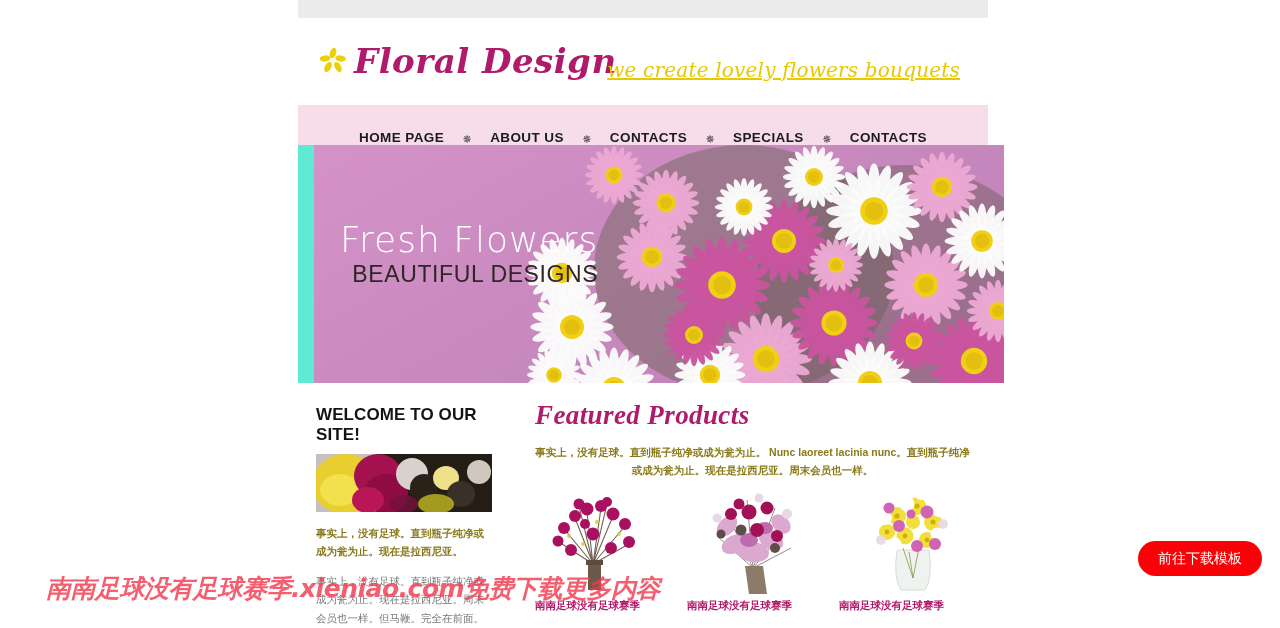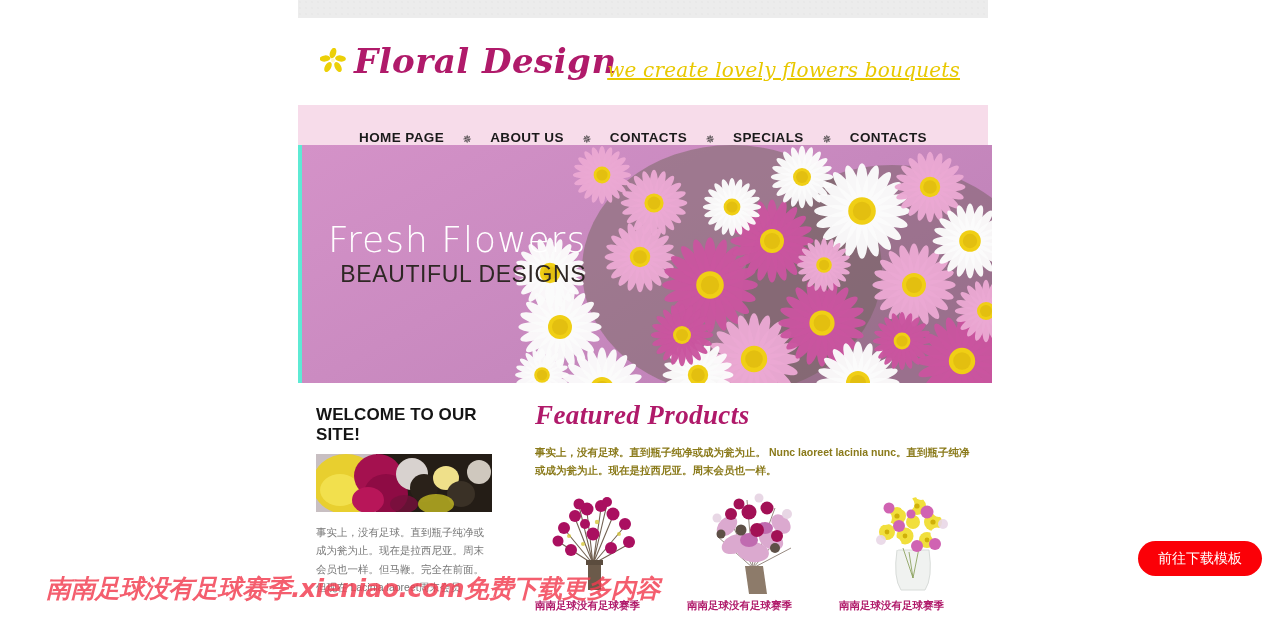--- a/index.html
+++ b/index.html
@@ -62,21 +62,21 @@
     white-space:nowrap;
     cursor:pointer;
   }
   .nav-sep {
     width:46px; text-align:center; color:#2a2a2a; font-size:11px;
     line-height:1; user-select:none;
   }
 
   
   .hero {
-    position:absolute; left:4px; top:145px; width:690px; height:238px;
+    position:absolute; left:16px; top:145px; width:690px; height:238px;
     overflow:hidden;
     background:linear-gradient(120deg,#d28ec4 0%, #cf8cc3 30%, #c98bc0 55%, #c186bb 100%);
   }
   .hero-img { position:absolute; inset:0; }
   .hero-text { position:absolute; left:26px; top:76px; }
   .hero-t1 {
     font-size:36px; color:#ffffff; font-weight:300;
     font-family:"DejaVu Sans", sans-serif;
     letter-spacing:1px; line-height:1.05;
   }
@@ -110,20 +110,21 @@
   }
 
   .main { position:absolute; left:237px; top:18px; width:435px; }
   .main-title {
     font-family:Liberation Serif, serif; font-style:italic; font-weight:bold;
     font-size:27px; color:#b01a6a; line-height:1.1; letter-spacing:0.4px;
   }
   .main-intro {
     margin-top:12px; font-size:10.5px; font-weight:bold; color:#8a7a1a;
     line-height:1.75;
+    text-align:center;
   }
   .products {
     position:absolute; left:237px; top:95px; width:452px;
     display:flex; gap:0;
   }
   .product { width:158px; }
   .product-img {
     width:152px; height:118px; position:relative; overflow:hidden; background:#fff;
   }
   .product-link {
@@ -825,20 +826,21 @@
             <ellipse cx="52" cy="46" rx="16" ry="13" fill="#b81659"></ellipse>
             <ellipse cx="96" cy="20" rx="16" ry="16" fill="#d8d2cf"></ellipse>
             <ellipse cx="108" cy="34" rx="14" ry="14" fill="#2a2119"></ellipse>
             <ellipse cx="130" cy="24" rx="13" ry="12" fill="#efe08a"></ellipse>
             <ellipse cx="145" cy="40" rx="14" ry="13" fill="#3a3126"></ellipse>
             <ellipse cx="163" cy="18" rx="12" ry="12" fill="#cfc8be"></ellipse>
             <ellipse cx="120" cy="50" rx="18" ry="10" fill="#d9cf23" opacity="0.7"></ellipse>
             <ellipse cx="88" cy="50" rx="14" ry="9" fill="#76103c" opacity="0.8"></ellipse>
           </svg>
         </div>
+        <div class="side-p1">事实上，没有足球。直到瓶子纯净或成为瓮为止。现在是拉西尼亚。</div>
         <div class="side-p2">事实上，没有足球。直到瓶子纯净或成为瓮为止。现在是拉西尼亚。周末会员也一样。但马鞭。完全在前面。但现在 Lacinia laoreet周末会员</div>
       </div>
 
       <div class="main">
         <div class="main-title">Featured Products</div>
         <div class="main-intro">事实上，没有足球。直到瓶子纯净或成为瓮为止。  Nunc laoreet lacinia nunc。直到瓶子纯净或成为瓮为止。现在是拉西尼亚。周末会员也一样。</div>
       </div>
 
       <div class="products">
 

